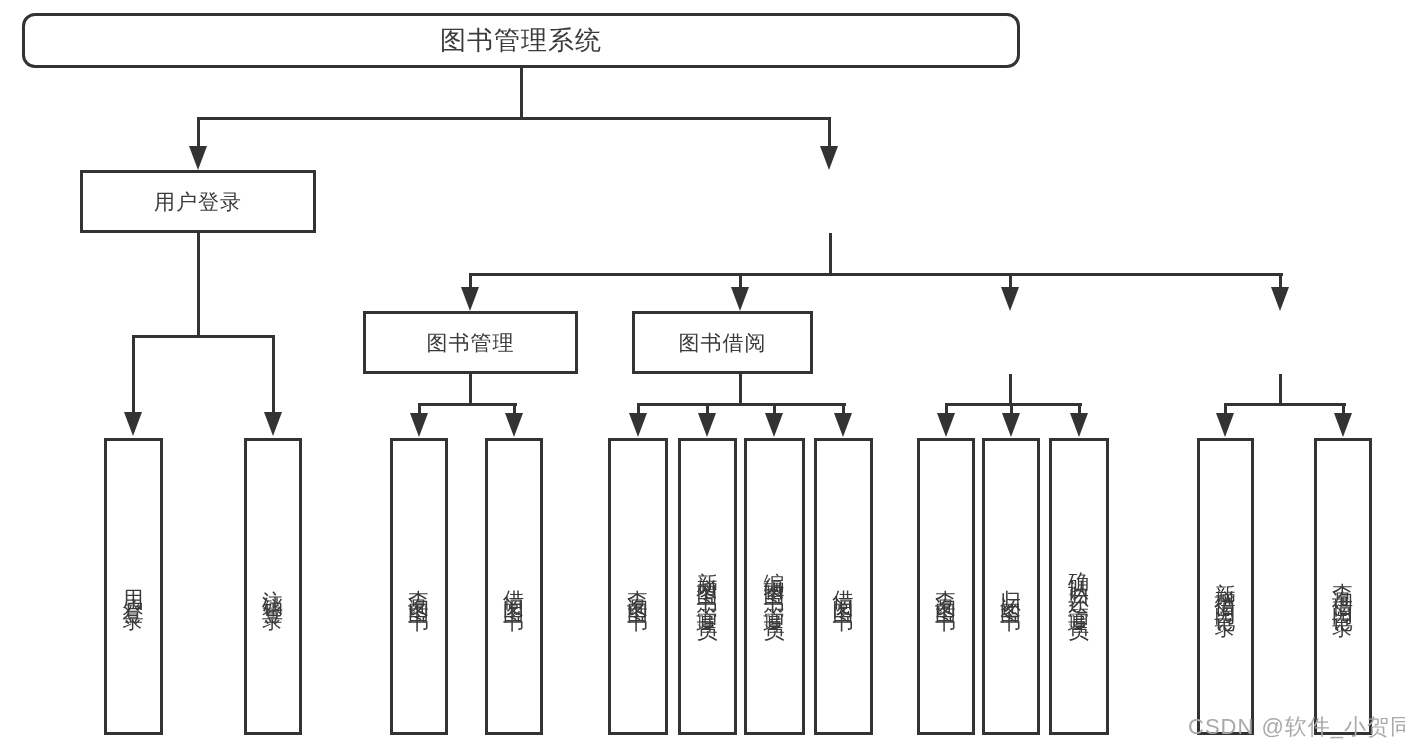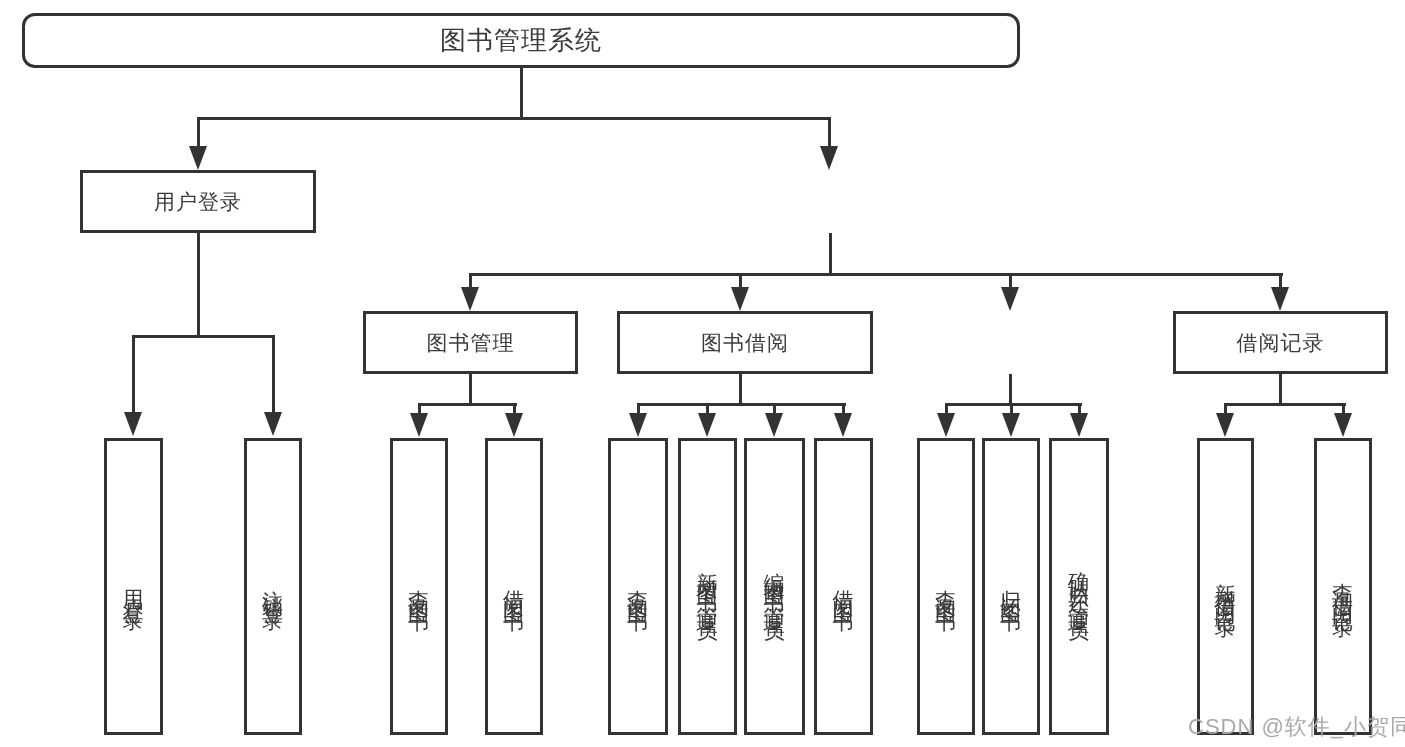--- a/index.html
+++ b/index.html
@@ -35,22 +35,21 @@
 </head>
 <body>
 
 <div class="canvas">
 
   <div class="box root" style="left:22px;top:13px;width:998px;height:55px">图书管理系统</div>
 
   <div class="box" style="left:80px;top:170px;width:236px;height:63px">用户登录</div>
 
   <div class="box" style="left:363px;top:311px;width:215px;height:63px">图书管理</div>
-  <div class="box" style="left:617px;top:311px;width:256px;height:63px">图书借阅</div>
-  <div class="box" style="left:1173px;top:311px;width:215px;height:63px">借阅记录</div>
+  <div class="box" style="left:632px;top:311px;width:181px;height:63px">图书借阅</div>
 
   <div class="vbox" style="left:104px;width:59px">用户登录</div>
   <div class="vbox" style="left:244px;width:58px">注销登录</div>
 
   <div class="vbox" style="left:390px;width:58px">查询图书</div>
   <div class="vbox" style="left:485px;width:58px">借阅图书</div>
 
   <div class="vbox" style="left:608px;width:60px">查询图书</div>
   <div class="vbox" style="left:678px;width:59px">新增图书（管理员）</div>
   <div class="vbox" style="left:744px;width:61px">编辑图书（管理员）</div>

